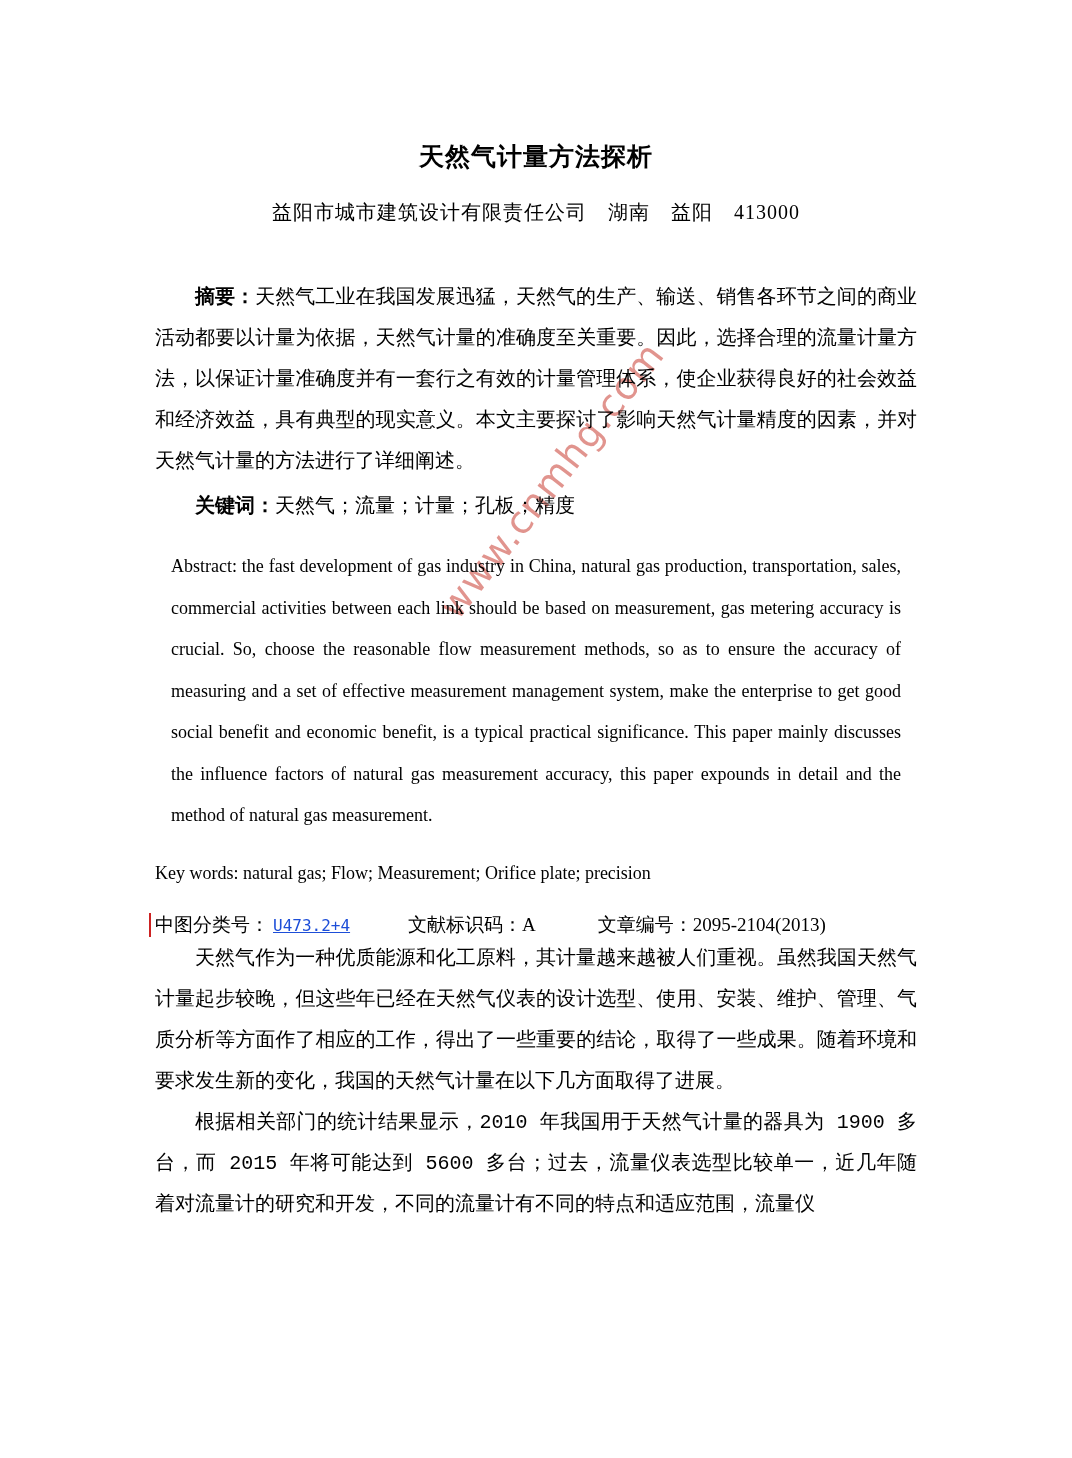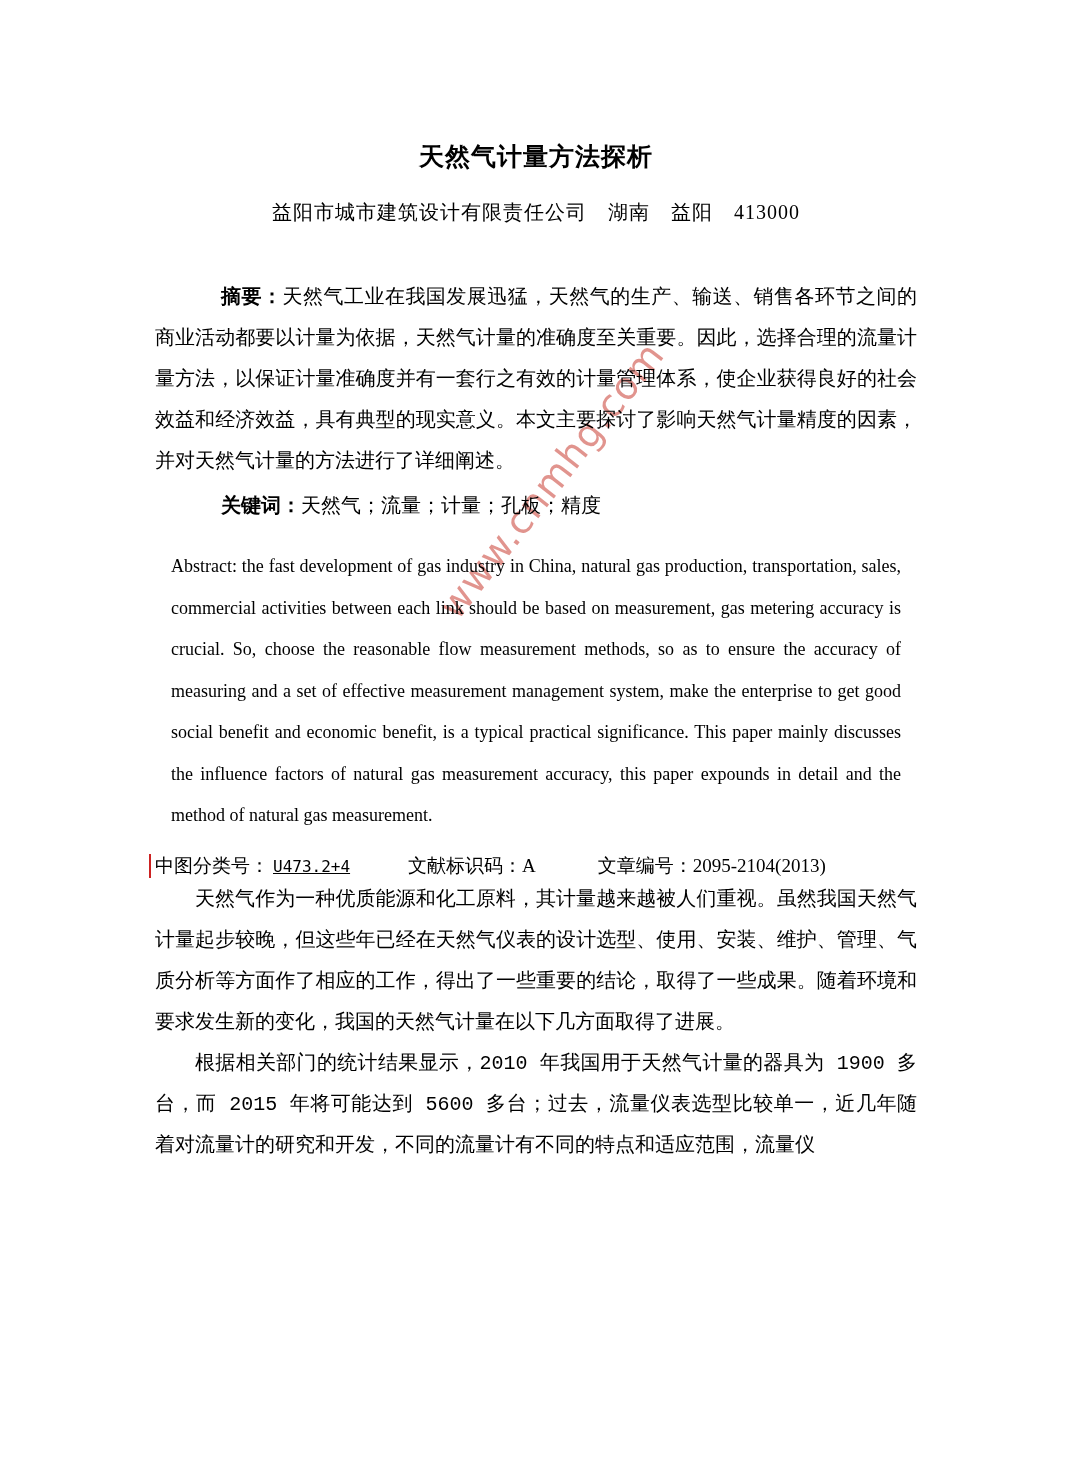--- a/index.html
+++ b/index.html
@@ -51,21 +51,20 @@
     margin: 0;
   }
   .abstract-block {
     margin-top: 50px;
   }
   .indent {
     text-indent: 40px;
   }
   .lead-bold {
     font-weight: bold;
-    margin-left: 26px;
   }
   .keywords-cn {
     font-size: 20px;
     line-height: 41px;
     margin-top: 4px;
     text-indent: 40px;
   }
   .para-en {
     font-size: 18px;
     line-height: 41.5px;
@@ -87,21 +86,21 @@
   }
   .classline .redbar {
     position: absolute;
     left: -6px;
     top: 1px;
     bottom: 1px;
     width: 2px;
     background: #cc2222;
   }
   .cls-code {
-    color: #000000;
+    color: #1d4ed8;
     text-decoration: underline;
     font-family: "DejaVu Sans Mono", "Liberation Mono", monospace;
     font-size: 16px;
     margin-left: 4px;
   }
   .cls-seg {
     white-space: nowrap;
   }
   .gap1 { display:inline-block; width: 58px; }
   .gap2 { display:inline-block; width: 62px; }
@@ -151,20 +150,21 @@
     <div class="affiliation">益阳市城市建筑设计有限责任公司　湖南　益阳　413000</div>
 
     <div class="abstract-block">
       <p class="para-cn indent"><span class="lead-bold">摘要：</span><span>天然气工业在我国发展迅猛，天然气的生产、输送、销售各环节之间的商业活动都要以计量为依据，天然气计量的准确度至关重要。因此，选择合理的流量计量方法，以保证计量准确度并有一套行之有效的计量管理体系，使企业获得良好的社会效益和经济效益，具有典型的现实意义。本文主要探讨了影响天然气计量精度的因素，并对天然气计量的方法进行了详细阐述。</span></p>
     </div>
 
     <p class="keywords-cn"><span class="lead-bold">关键词：</span><span>天然气；流量；计量；孔板；精度</span></p>
 
     <p class="para-en">Abstract: the fast development of gas industry in China, natural gas production, transportation, sales, commercial activities between each link should be based on measurement, gas metering accuracy is crucial. So, choose the reasonable flow measurement methods, so as to ensure the accuracy of measuring and a set of effective measurement management system, make the enterprise to get good social benefit and economic benefit, is a typical practical significance. This paper mainly discusses the influence factors of natural gas measurement accuracy, this paper expounds in detail and the method of natural gas measurement.</p>
 
+    <p class="keywords-en">Key words: natural gas; Flow; Measurement; Orifice plate; precision</p>
 
     <div class="classline">
       <span class="redbar"></span>
       <span class="cls-seg">中图分类号：</span>
         <span class="cls-code">U473.2+4</span>
       <span class="gap1"></span>
       <span class="cls-seg">文献标识码：A</span>
       <span class="gap2"></span>
       <span class="cls-seg">文章编号：2095-2104(2013)</span>
     </div>

